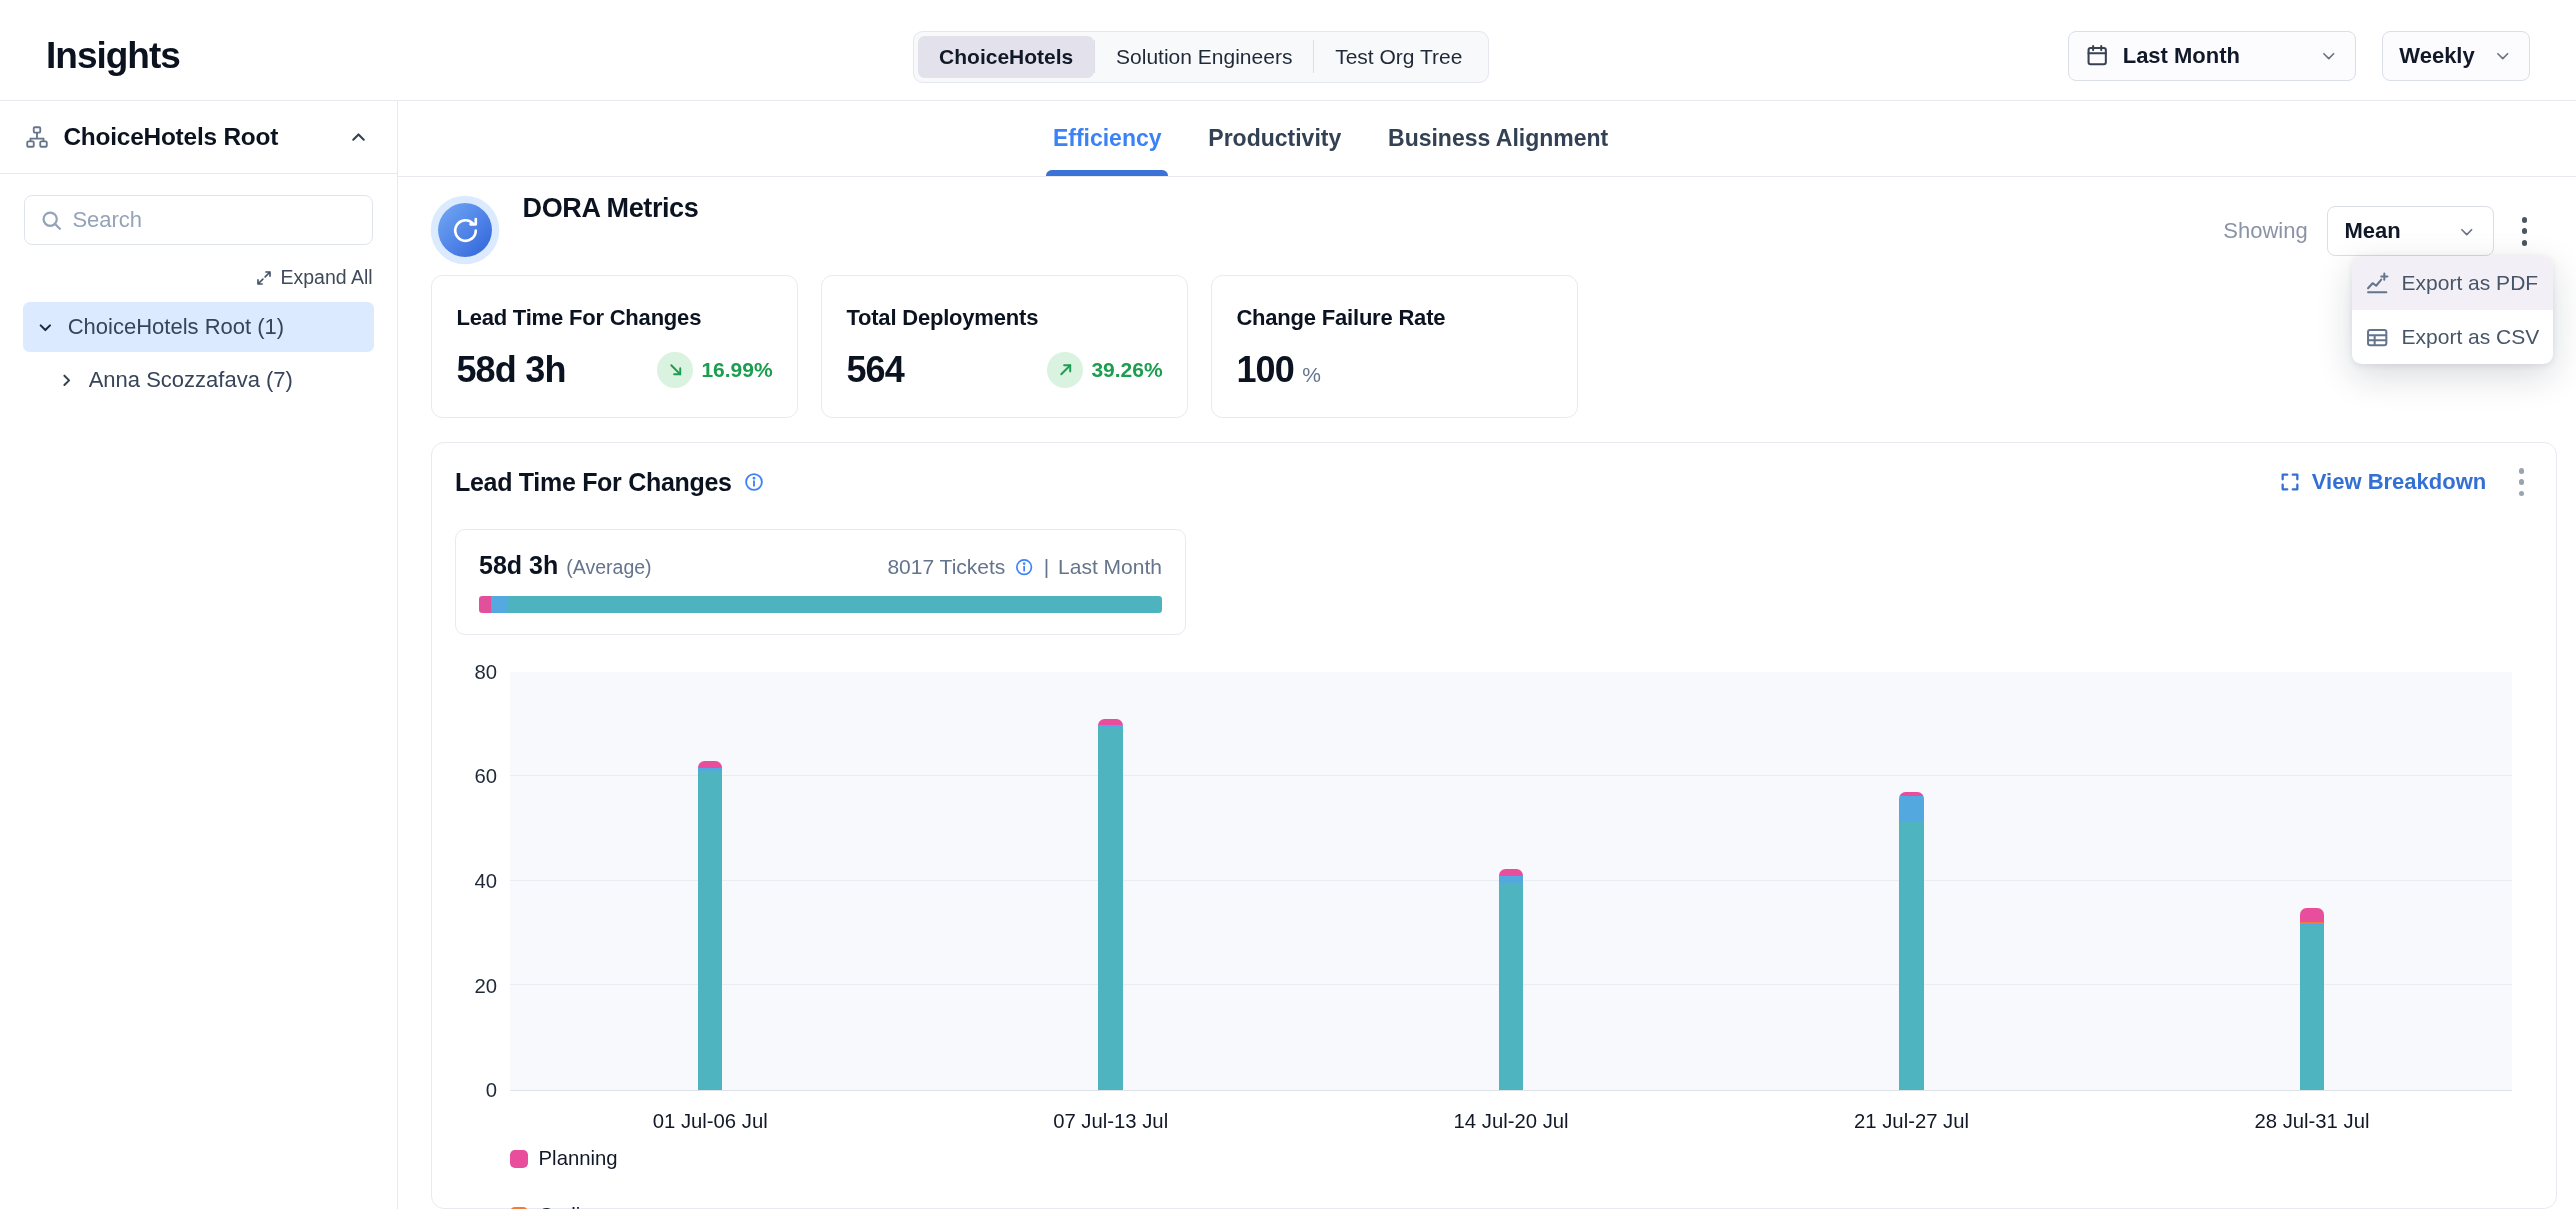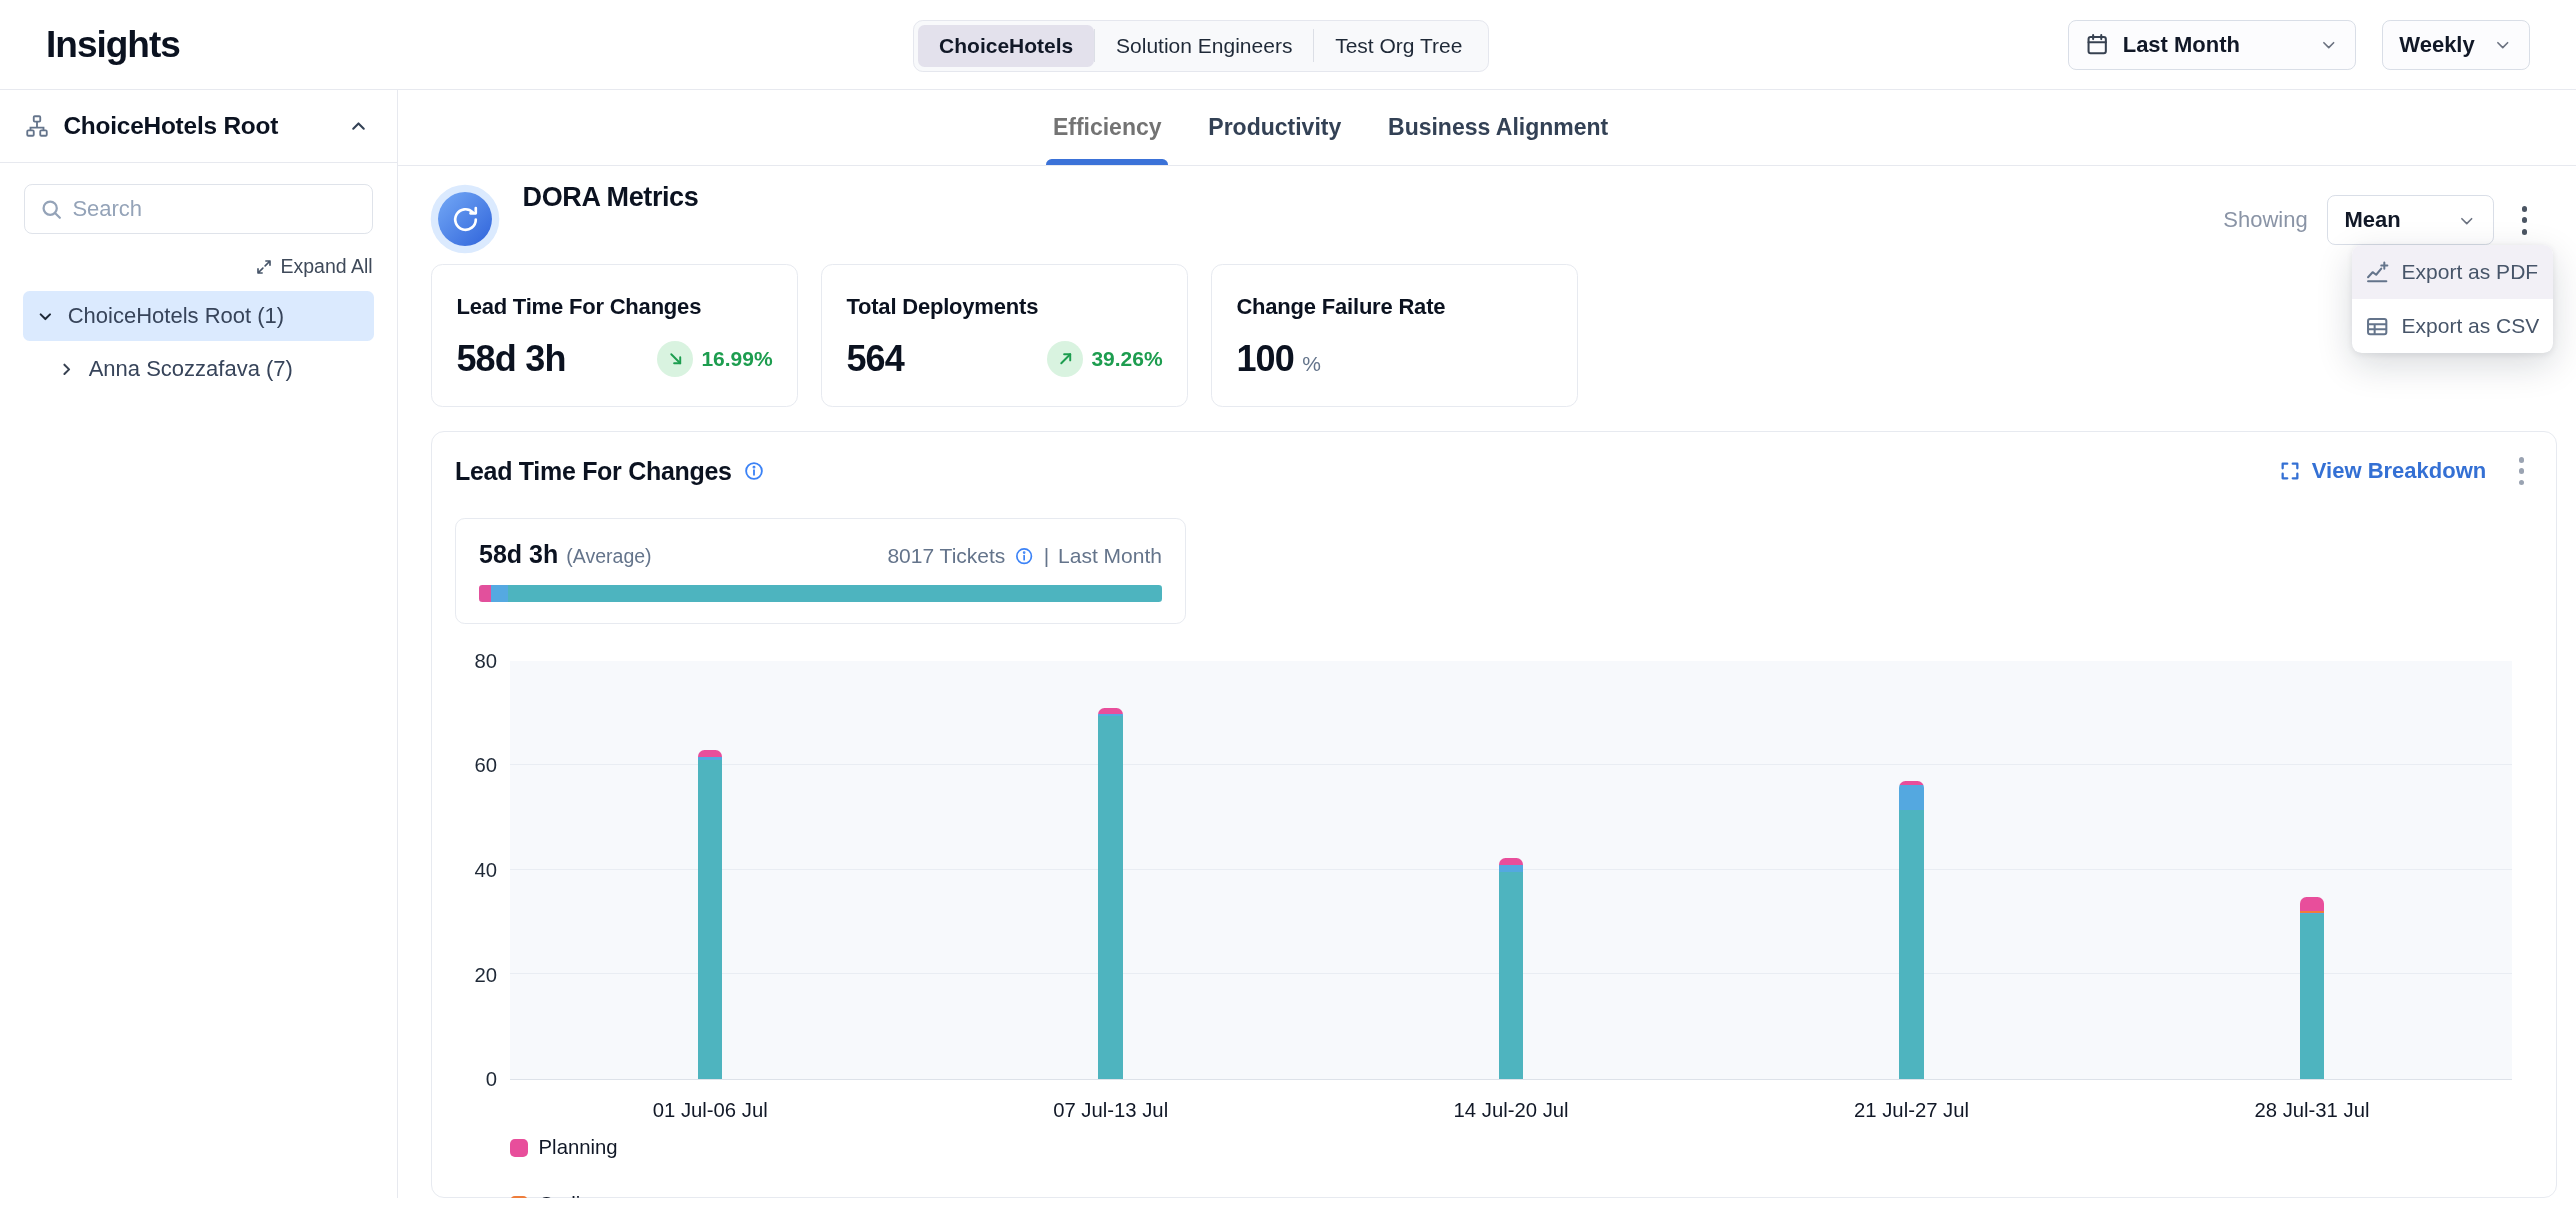--- a/index.html
+++ b/index.html
@@ -1,17 +1,17 @@
 <!DOCTYPE html>
 <html style="font-size:13px"><head>
 <meta charset="utf-8">
 <style>
   html,body{margin:0;padding:0;background:#fff;}
   body{font-family:"Liberation Sans","DejaVu Sans",sans-serif;color:#111827;}
-  .page{width:2576px;height:1198px;overflow:hidden;position:relative;background:#fff;}
+  .page{width:2576px;height:1198px;overflow:hidden;position:relative;background:#fff;margin-top:11px;}
   svg{display:block;}
 
   
   .topbar{height:90px;border-bottom:0.8px solid #e7e9ef;display:flex;align-items:center;padding:0 46px;box-sizing:border-box;position:relative;}
   .app-title{font-size:37px;font-weight:800;letter-spacing:-1px;color:#0b1220;}
   .seg{position:absolute;left:913px;top:19.5px;height:52px;background:#f8f9fb;border:0.8px solid #e5e7ee;border-radius:9.8px;display:flex;align-items:center;padding:4.1px;box-sizing:border-box;}
   .seg-btn{height:42px;line-height:42px;padding:0 21px;font-size:21px;color:#1f2937;border-radius:6.5px;cursor:pointer;white-space:nowrap;}
   .seg-btn.active{background:#e3e1ec;font-weight:700;color:#111827;}
   .seg-sep{width:0.8px;height:32.5px;background:#dcdfe6;}
   .top-right{margin-left:auto;display:flex;gap:26px;}
@@ -35,21 +35,21 @@
   .search-icon{position:absolute;left:14.6px;top:13px;}
   .expand-all{margin-top:21px;display:flex;justify-content:flex-end;align-items:center;gap:7.3px;padding-right:24.4px;font-size:19.5px;color:#3f4a5a;cursor:pointer;}
   .tree{margin-top:13px;}
   .tree-row{margin:0 23px;height:50px;display:flex;align-items:center;gap:13px;padding:0 13px;font-size:22px;color:#37445a;border-radius:6.5px;cursor:pointer;box-sizing:border-box;}
   .tree-row.selected{background:#dbeafe;}
   .tree-row.child{margin-top:4.9px;padding-left:34px;height:46px;}
 
   
   .tabbar{height:76px;border-bottom:0.8px solid #e7e9ef;display:flex;gap:37px;padding-left:650px;box-sizing:border-box;}
   .tab{position:relative;display:flex;align-items:center;font-size:23px;color:#334155;font-weight:700;cursor:pointer;padding:0 4.9px;}
-  .tab.active{font-weight:700;color:#737373;}
+  .tab.active{font-weight:700;color:#3b82f6;}
   .tab.active::after{content:"";position:absolute;left:-1.6px;right:-1.6px;bottom:0;height:5.7px;border-radius:5.7px 5.7px 0 0;background:#3b72d8;}
 
   
   .content{padding:16.3px 19.5px 0 33px;}
   .dora-head{display:flex;align-items:flex-start;}
   .dora-icon{width:54px;height:54px;border-radius:50%;background:linear-gradient(135deg,#74a9f6,#2f63da);box-shadow:0 0 0 7.3px #dbeafe;display:flex;align-items:center;justify-content:center;margin:9.8px 7.3px 0 7.3px;flex-shrink:0;}
   .dora-texts{margin-left:23px;}
   .dora-title{font-size:27px;font-weight:700;letter-spacing:-0.4px;color:#0b1220;}
   .dora-desc{margin-top:9.8px;font-size:19.5px;color:#64748b;}
   .showing{margin-left:auto;display:flex;align-items:center;gap:19.5px;padding-right:21px;margin-top:13px;}

